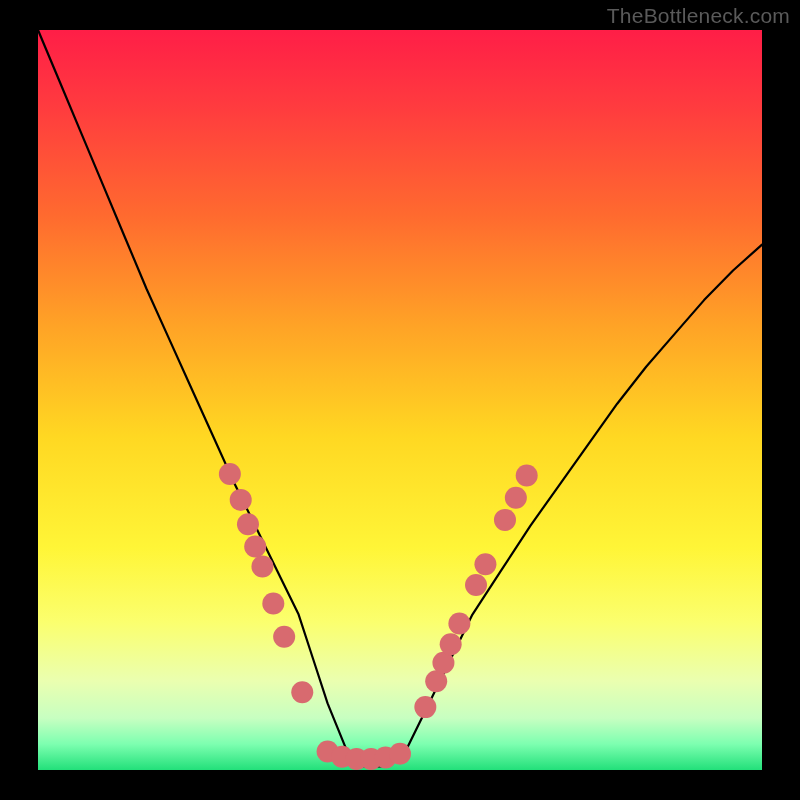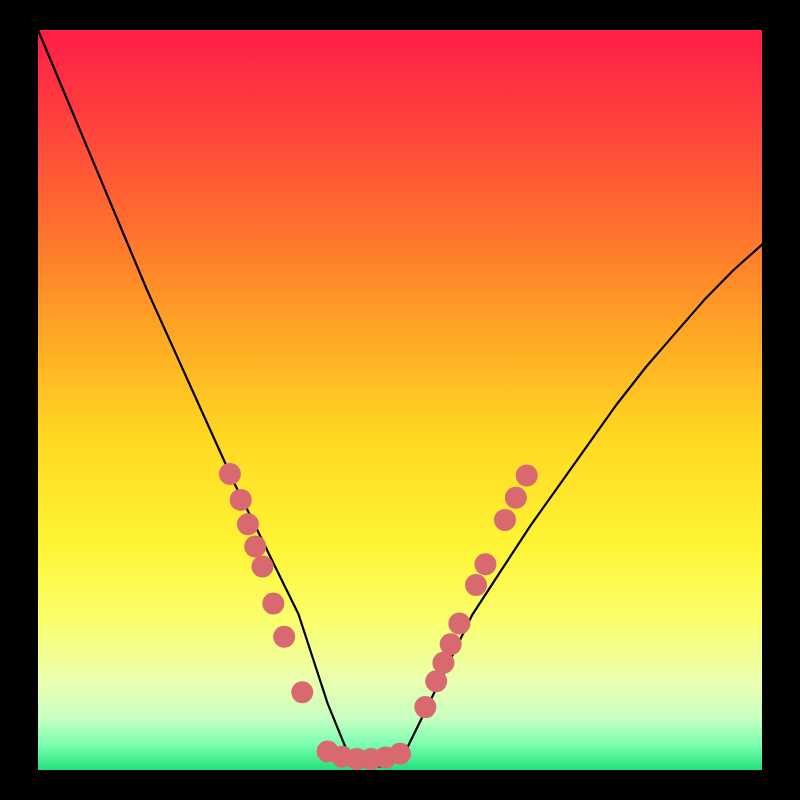--- a/index.html
+++ b/index.html
@@ -74,13 +74,14 @@
       <circle cx="436.20" cy="681.20" r="11" fill="#d86a6f"></circle>
       <circle cx="443.44" cy="662.70" r="11" fill="#d86a6f"></circle>
       <circle cx="450.68" cy="644.20" r="11" fill="#d86a6f"></circle>
       <circle cx="459.37" cy="623.48" r="11" fill="#d86a6f"></circle>
       <circle cx="476.02" cy="585.00" r="11" fill="#d86a6f"></circle>
       <circle cx="485.43" cy="564.28" r="11" fill="#d86a6f"></circle>
       <circle cx="504.98" cy="519.88" r="11" fill="#d86a6f"></circle>
       <circle cx="515.84" cy="497.68" r="11" fill="#d86a6f"></circle>
       <circle cx="526.70" cy="475.48" r="11" fill="#d86a6f"></circle>
     </svg>
+  <div class="watermark">TheBottleneck.com</div>
 </div>
 
 </body></html>

